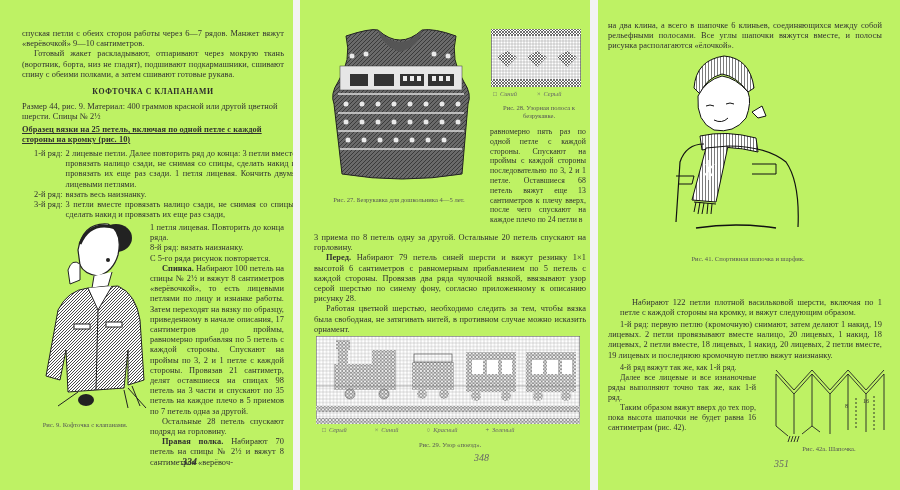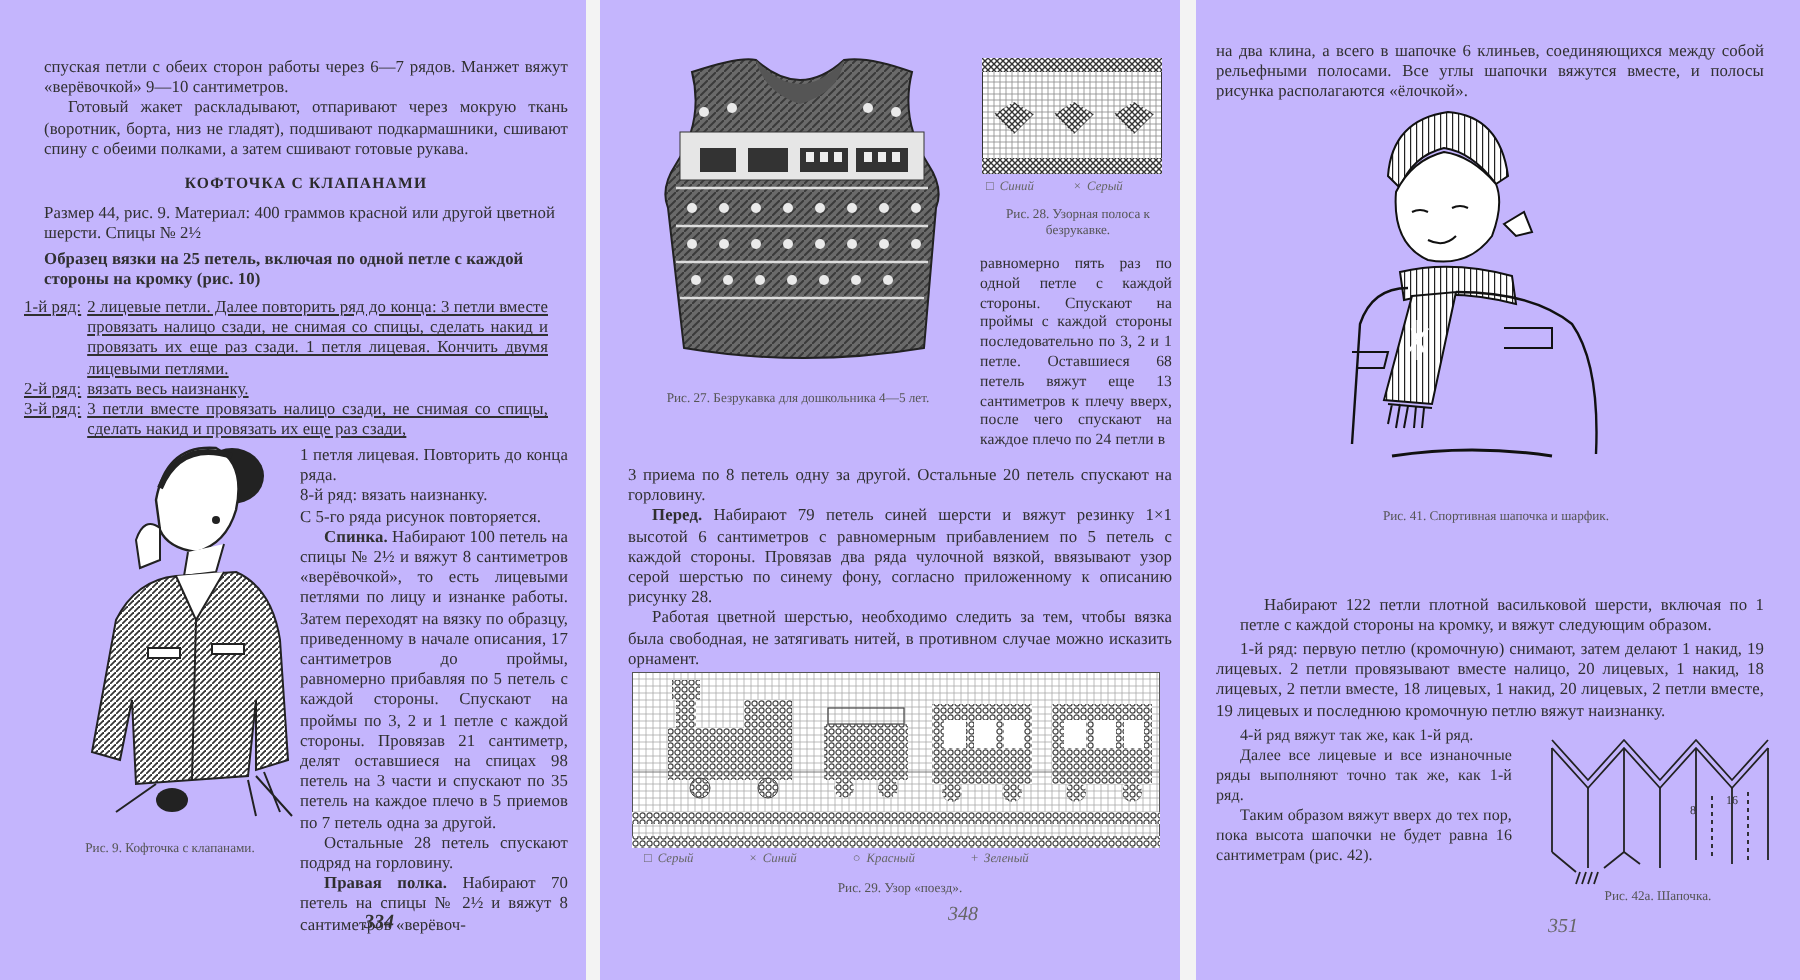--- a/index.html
+++ b/index.html
@@ -1,17 +1,17 @@
 <!DOCTYPE html>
 <html><head>
 <meta charset="utf-8">
 <style>
   html,body{margin:0;padding:0;background:#ffffff;}
   body{width:900px;height:490px;position:relative;overflow:hidden;font-family:"Liberation Serif","DejaVu Serif",serif;color:#2a2a2a;}
-  .page{position:absolute;top:0;height:490px;background:#c4b5fd;overflow:hidden;}
+  .page{position:absolute;top:0;height:490px;background:#bef264;overflow:hidden;}
   .p1{left:0;width:293px;}
   .p2{left:300px;width:290px;}
   .p3{left:598px;width:302px;}
   .gap{position:absolute;top:0;height:490px;background:#f3f3f3;}
   .t{position:absolute;font-size:8.4px;line-height:10.2px;text-align:justify;color:#303030;letter-spacing:0.05px;}
   .t p{margin:0;}
   .ind{text-indent:12px;}
   .b{font-weight:bold;}
   .center{text-align:left;}
   .heading{position:absolute;font-size:7.8px;font-weight:bold;letter-spacing:0.6px;text-align:center;color:#2b2b2b;}
@@ -29,23 +29,23 @@
 <div class="page p1">
   <div class="t" style="left:22px;top:29px;width:262px;">
     <p>спуская петли с обеих сторон работы через 6—7 рядов. Манжет вяжут «верёвочкой» 9—10 сантиметров.</p>
     <p class="ind">Готовый жакет раскладывают, отпаривают через мокрую ткань (воротник, борта, низ не гладят), подшивают подкармашники, сшивают спину с обеими полками, а затем сшивают готовые рукава.</p>
   </div>
 
   <div class="heading" style="left:22px;top:87px;width:262px;">КОФТОЧКА С КЛАПАНАМИ</div>
 
   <div class="t center" style="left:22px;top:102px;width:262px;">Размер 44, рис. 9. Материал: 400 граммов красной или другой цветной шерсти. Спицы № 2½</div>
 
-  <div class="t center b" style="left:22px;top:125px;width:262px;">Образец вязки на 25 петель, включая по одной петле с каждой стороны на кромку (рис. 10)</div>
-
-  <div class="t" style="left:12px;top:149px;width:262px;text-decoration:underline;">
+  <div class="t center b" style="left:22px;top:125px;width:262px;text-decoration:underline;">Образец вязки на 25 петель, включая по одной петле с каждой стороны на кромку (рис. 10)</div>
+
+  <div class="t" style="left:34px;top:149px;width:262px;">
     <div class="row">
         <span class="rl">1-й ряд:</span>
         <span>2 лицевые петли. Далее повторить ряд до конца: 3 петли вместе провязать налицо сзади, не снимая со спицы, сделать накид и провязать их еще раз сзади. 1 петля лицевая. Кончить двумя лицевыми петлями.</span>
       </div>
     <div class="row">
         <span class="rl">2-й ряд:</span>
         <span>вязать весь наизнанку.</span>
       </div>
     <div class="row">
         <span class="rl">3-й ряд:</span>

